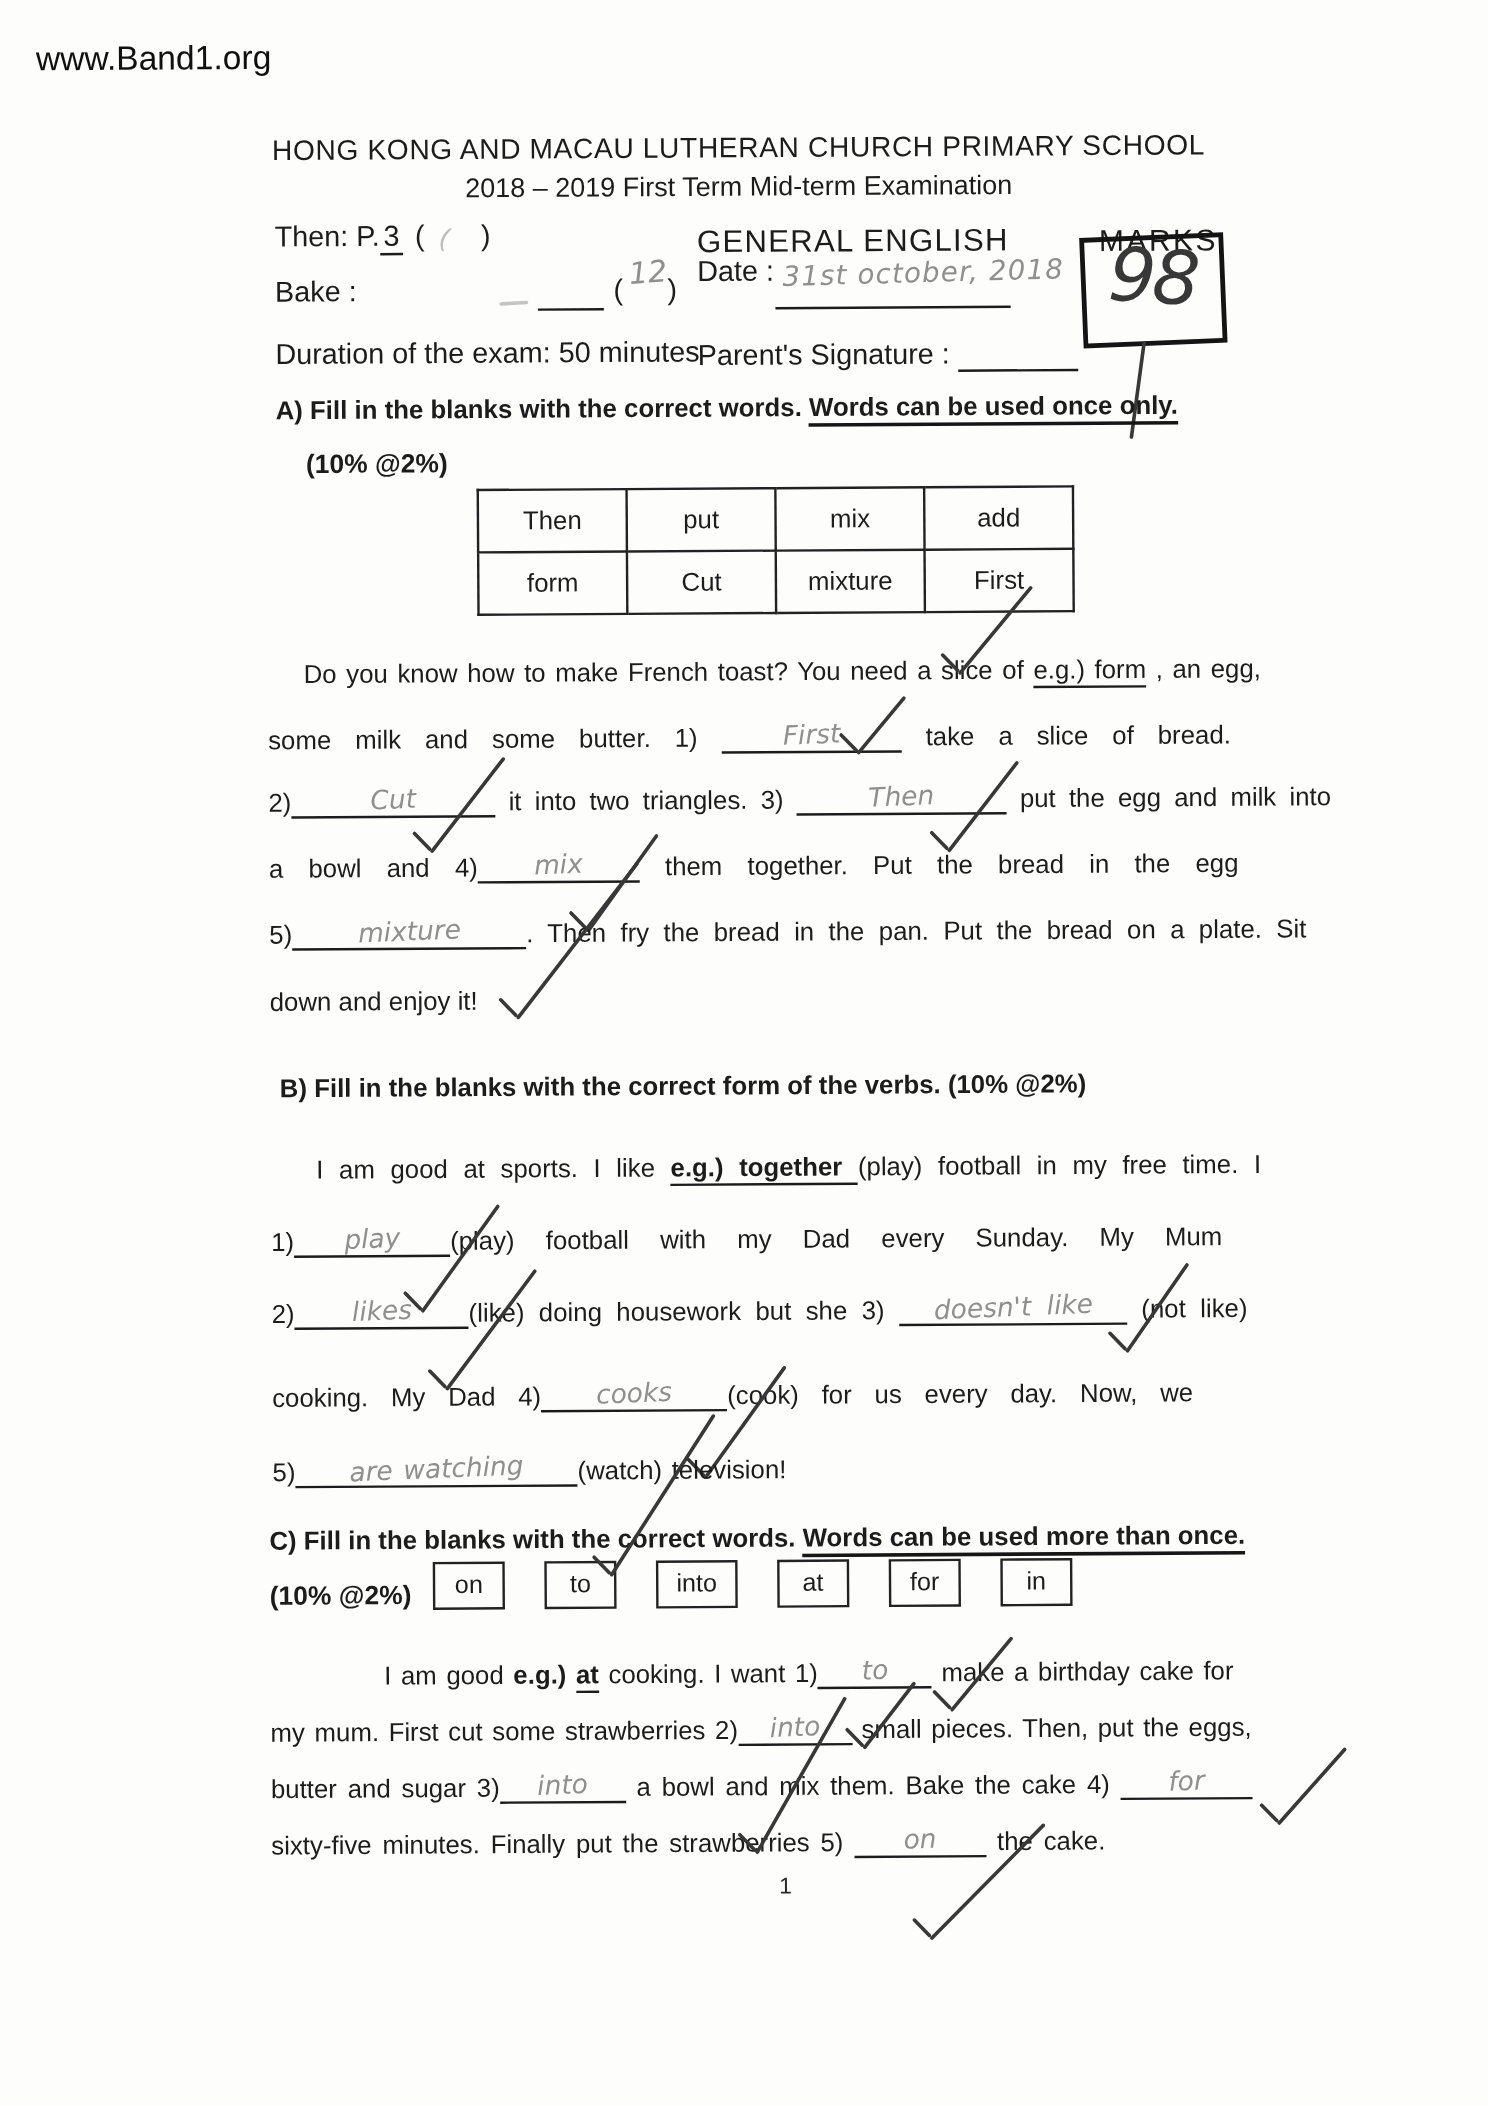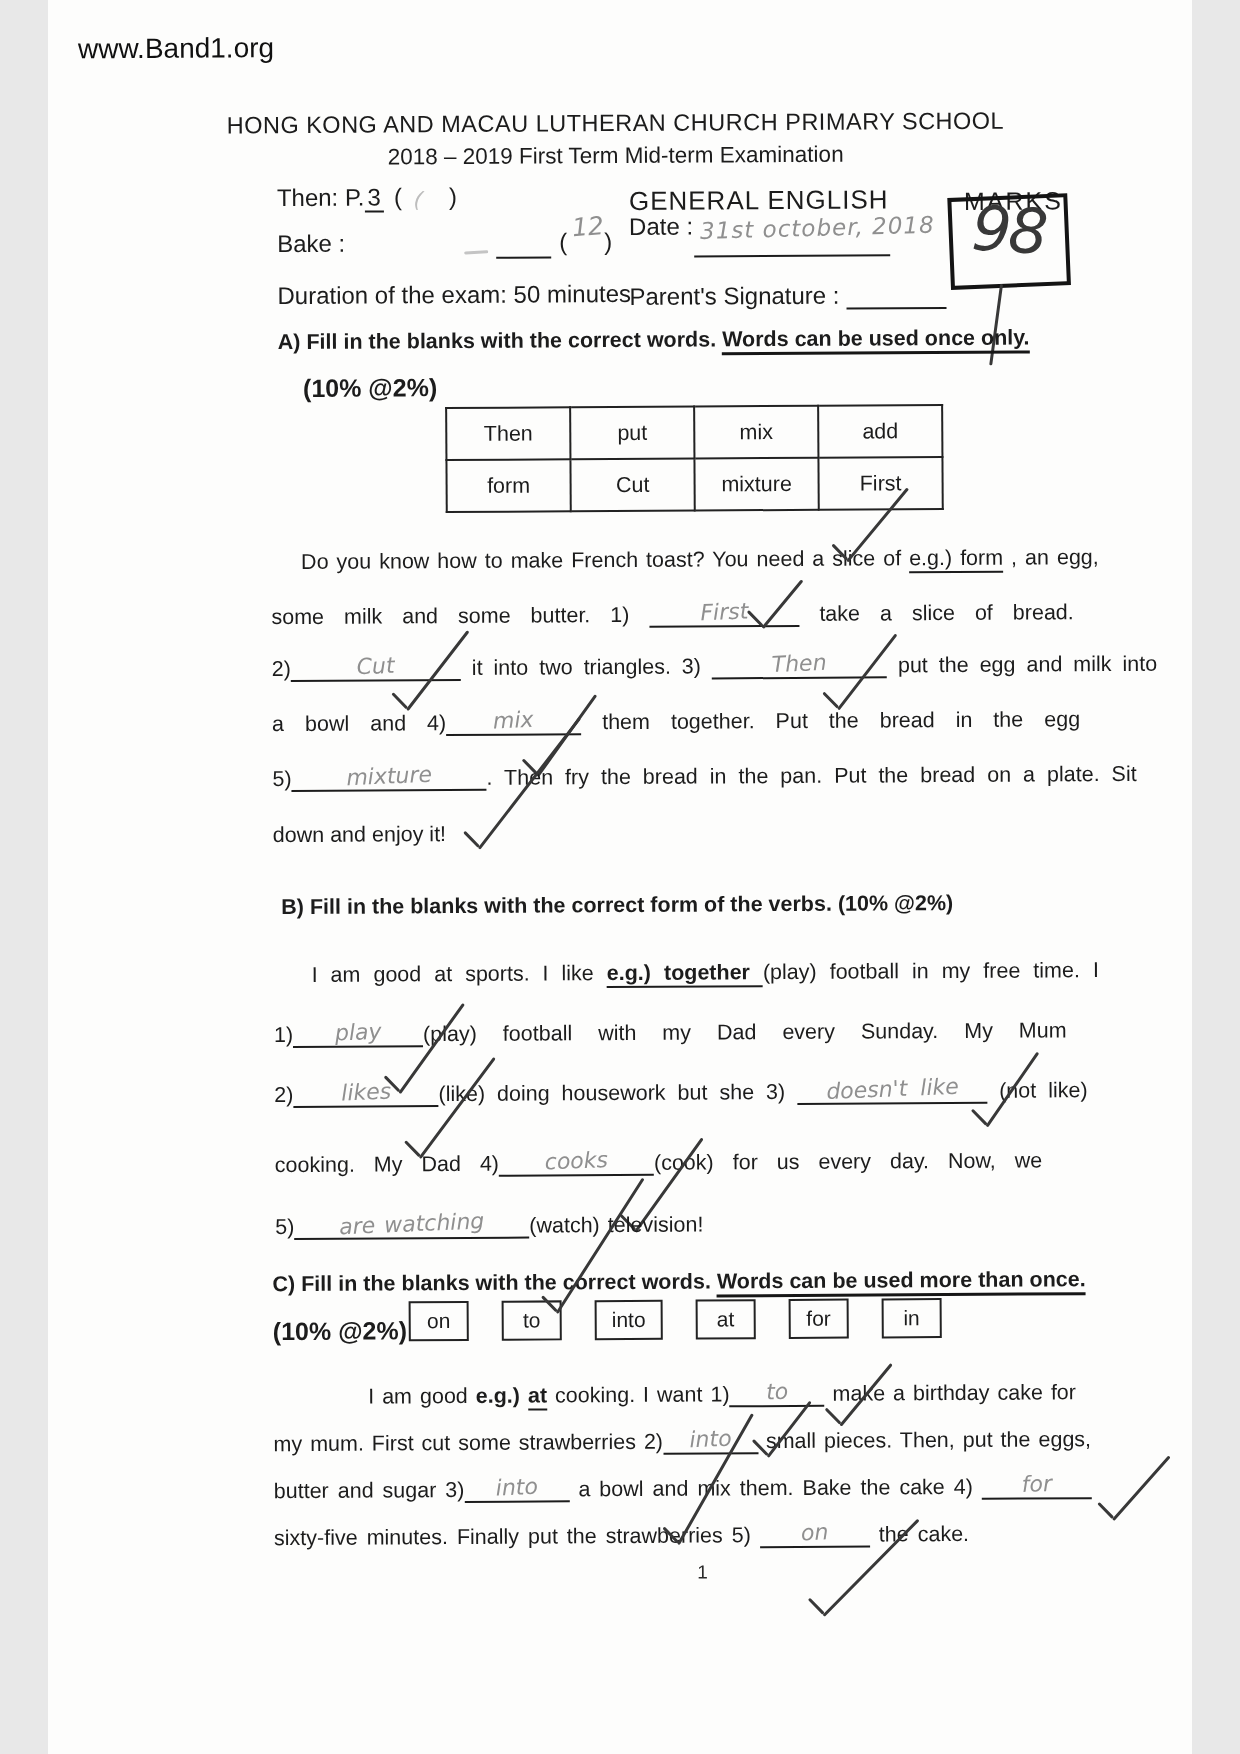--- a/index.html
+++ b/index.html
@@ -1,16 +1,16 @@
 <!DOCTYPE html>
 <html><head>
 <meta charset="utf-8">
 <style>
   html,body{margin:0;padding:0;background:#e8e8e8;}
-  .page{position:relative;width:1144px;height:1754px;margin:0 auto;background:#fdfdfc;
+  .page{position:relative;width:1240px;height:1754px;margin:0 auto;background:#fdfdfc;
         overflow:hidden;font-family:"Liberation Sans",sans-serif;color:#1c1c1c;
         --pen:#383838;--pencil:#8f8f8f;}
   .skew{position:absolute;inset:0;transform:rotate(-0.35deg);}
   .abs{position:absolute;}
   .watermark{font-size:28px;color:#101010;}
   .title1{left:0;right:0;text-align:center;font-size:23.5px;letter-spacing:0.5px;}
   .title2{left:0;right:0;text-align:center;font-size:22.5px;}
   .hdr{font-size:24px;white-space:nowrap;}
   .subject{font-size:26px;letter-spacing:1px;}
   .markslabel{font-size:25px;letter-spacing:2px;}
@@ -19,21 +19,21 @@
   .marksbox{border:4px solid #141414;transform:rotate(-2deg);background:transparent;}
   .hw{font-family:"DejaVu Sans",sans-serif;font-style:italic;color:var(--pencil);white-space:nowrap;display:inline-block;}
   .hw.faint{color:#bdbdbd;font-size:22px;transform:rotate(8deg);}
   .hw.num{font-size:25px;transform:rotate(-4deg);}
   .hw.date{font-size:23px;transform:rotate(-1.2deg);letter-spacing:1px;}
   .hw.marks{font-size:62px;color:var(--pen);transform:rotate(4deg);letter-spacing:-3px;line-height:1;}
   .mktail{width:3px;background:var(--pen);transform:rotate(8deg);border-radius:2px;}
   .smudge{height:2.5px;background:#c4c4c4;transform:rotate(-3deg);border-radius:2px;}
   .heading{font-size:21.5px;font-weight:bold;white-space:nowrap;}
   .heading .hu{border-bottom:3px solid #161616;padding-bottom:1px;}
-  .weight{font-size:25px;font-weight:bold;}
+  .weight{font-size:22px;font-weight:bold;}
   .wordbank{border-collapse:collapse;}
   .wordbank td{border:2px solid #222;width:122px;height:50px;text-align:center;
                font-size:21.5px;padding:0;}
   .wordboxes{display:flex;gap:33px;align-items:flex-start;}
   .wordbox{border:2px solid #222;padding:6px 15px;font-size:21px;min-width:26px;text-align:center;}
   .pline{width:848px;font-size:21.5px;white-space:nowrap;line-height:30px;}
   .pline .bold{font-weight:bold;}
   .pline .ex{border-bottom:2px solid #1c1c1c;padding-bottom:1px;}
   .blank{display:inline-block;border-bottom:2px solid #1c1c1c;text-align:center;
          position:relative;height:26px;vertical-align:baseline;margin-bottom:-3px;}

